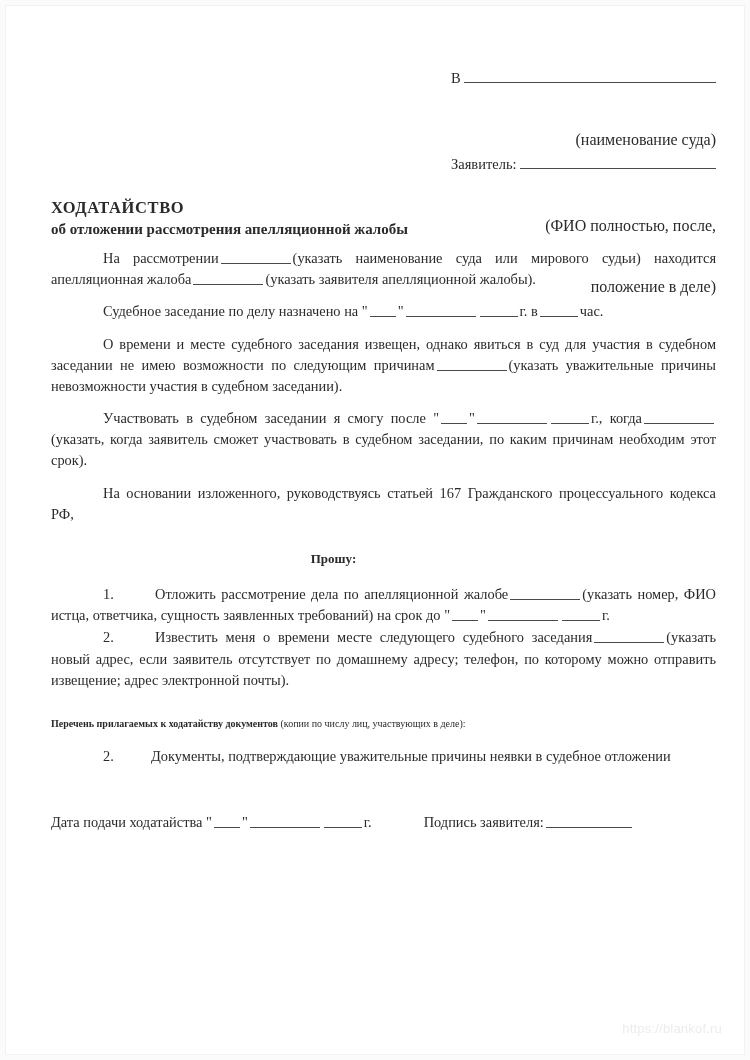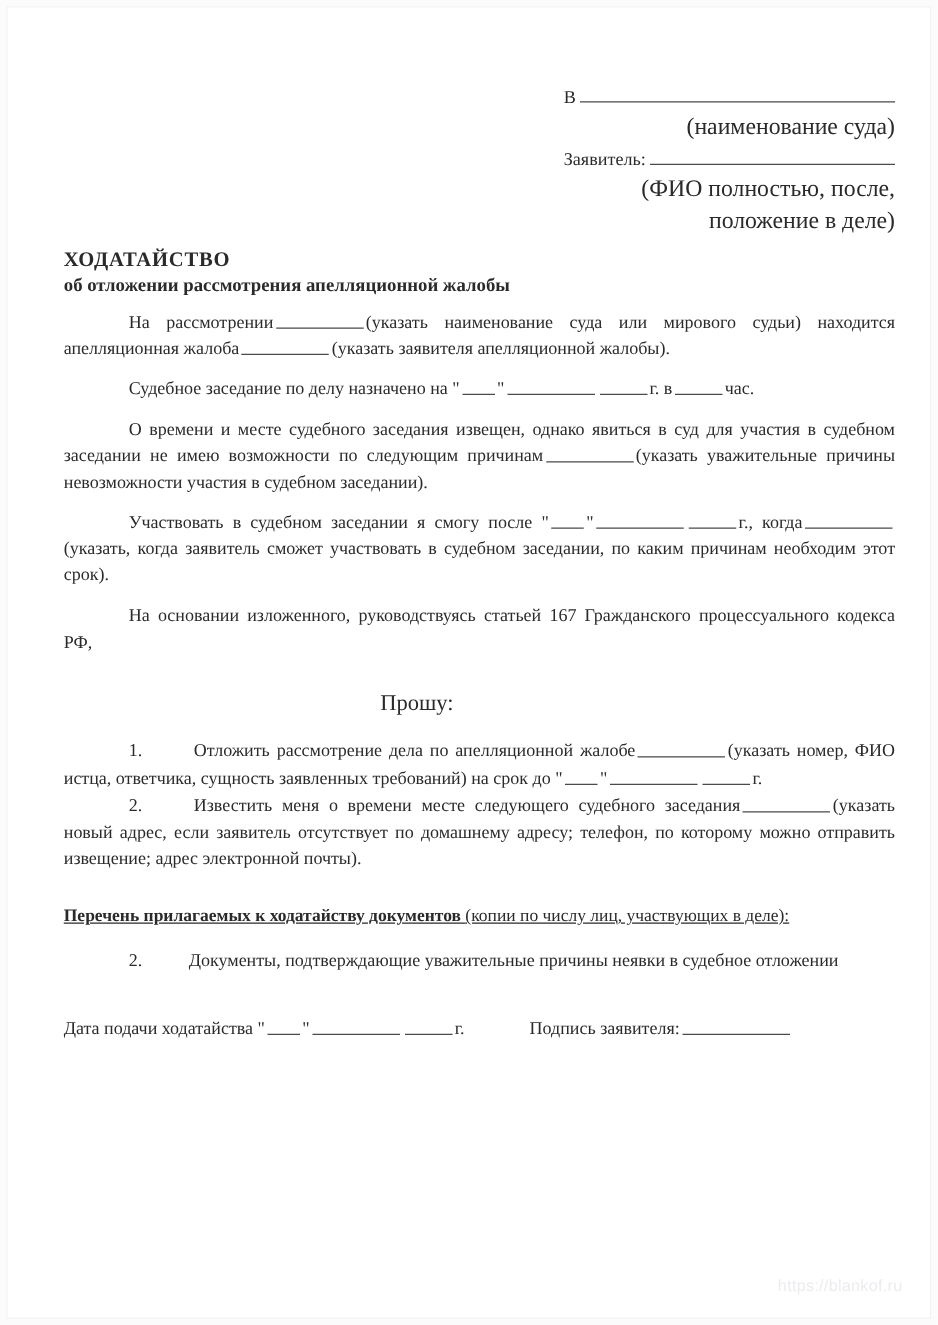--- a/index.html
+++ b/index.html
@@ -48,22 +48,23 @@
     white-space: nowrap;
   }
   .hdr-row .lbl { flex: 0 0 auto; padding-right: 3px; }
   .hdr-row .rule {
     flex: 1 1 auto;
     border-bottom: 1px solid #4a4a4a;
     height: 12px;
   }
   .hdr-cap {
     text-align: right;
-    font-size: 19px;
+    font-size: 16px;
     line-height: 1.35;
+    margin-top: 40px;
   }
   .hdr-sp { height: 3px; }
 
   
   .title-wrap {
     position: absolute;
     top: 192px;
     left: 0;
     width: 665px;
     text-align: left;
@@ -103,43 +104,42 @@
     height: 0.92em;
     margin: 0 2px -1px 2px;
   }
   .u-xs { width: 26px; }
   .u-sm { width: 38px; }
   .u-md { width: 70px; }
   .u-lg { width: 86px; }
 
   .proshu {
     text-align: center;
-    font-weight: normal;
-    font-size: 18px;
+    font-weight: bold;
+    font-size: 13px;
     margin: 24px 0 16px 0;
     padding-right: 100px;
   }
   .req-num {
     display: inline-block;
     width: 52px;
     text-indent: 0;
     margin-left: 52px;
   }
   p.req-p {
     margin: 0 0 1px 0;
     text-align: justify;
     text-indent: 0;
   }
 
   
   .attach-head {
     margin: 26px 0 14px 0;
     text-indent: 0;
-    font-size: 14px;
-    text-decoration: underline;
+    font-size: 10px;
   }
   .attach-head b { font-weight: bold; }
   .attach-item {
     margin: 0 0 4px 0;
     text-indent: 0;
     padding-left: 52px;
   }
   .attach-item .n {
     display: inline-block;
     width: 48px;

